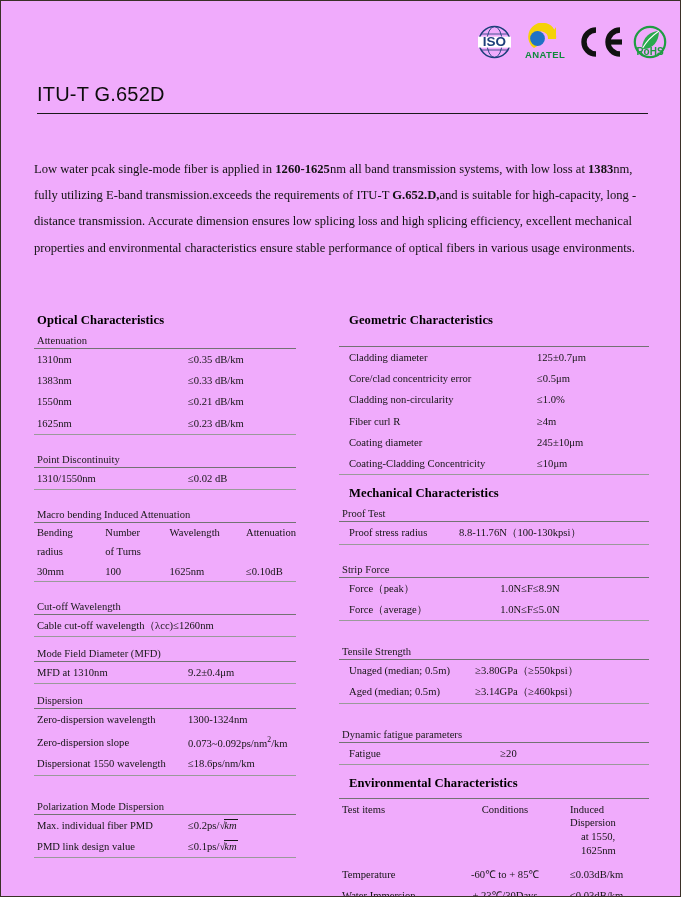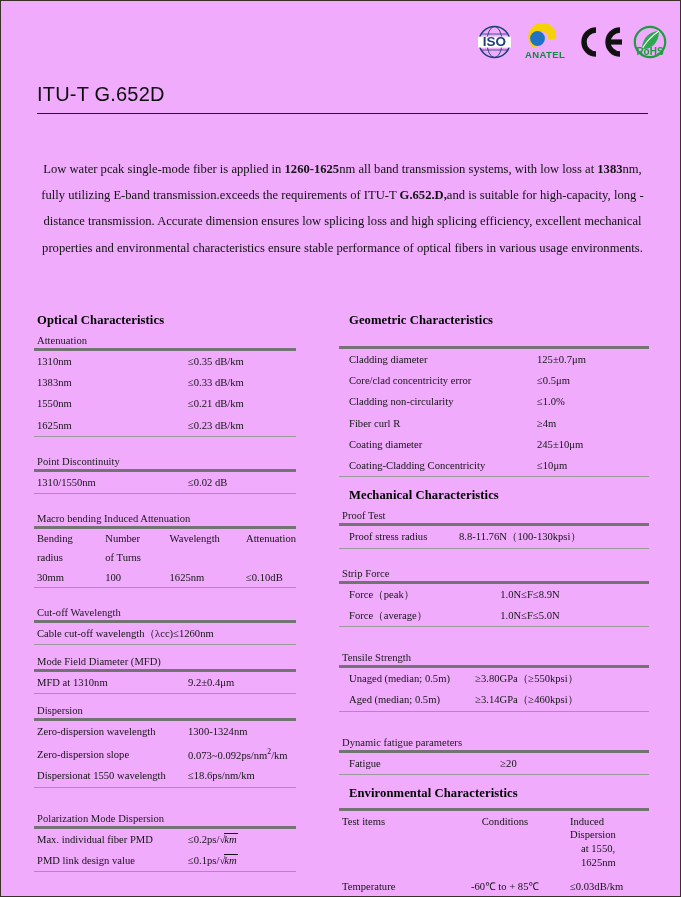--- a/index.html
+++ b/index.html
@@ -55,21 +55,21 @@
   }
 
   
   .intro {
     position: absolute;
     top: 155px;
     left: 33px;
     width: 617px;
     font-size: 12.6px;
     line-height: 2.08;
-    text-align: center;
+    text-align: left;
     color: #121212;
   }
   .intro b { font-weight: bold; }
 
   
   .col-left {
     position: absolute;
     top: 312px;
     left: 33px;
     width: 262px;
@@ -101,21 +101,21 @@
     width: 100%;
     border-collapse: collapse;
     font-size: 10.6px;
     color: #141414;
   }
   table.t td {
     padding: 4px 0 4px 3px;
     vertical-align: baseline;
     line-height: 1.25;
   }
-  .rule-top { border-top: 3px solid #737373; }
+  .rule-top { border-top: 1px solid #737373; }
   .rule-bot { border-bottom: 1px solid #9a9a9a; }
 
   .gap-s { height: 11px; }
   .gap-m { height: 19px; }
   .gap-l { height: 25px; }
 
   .num { text-align: left; }
 
   
   .lv { width: 108px; }

